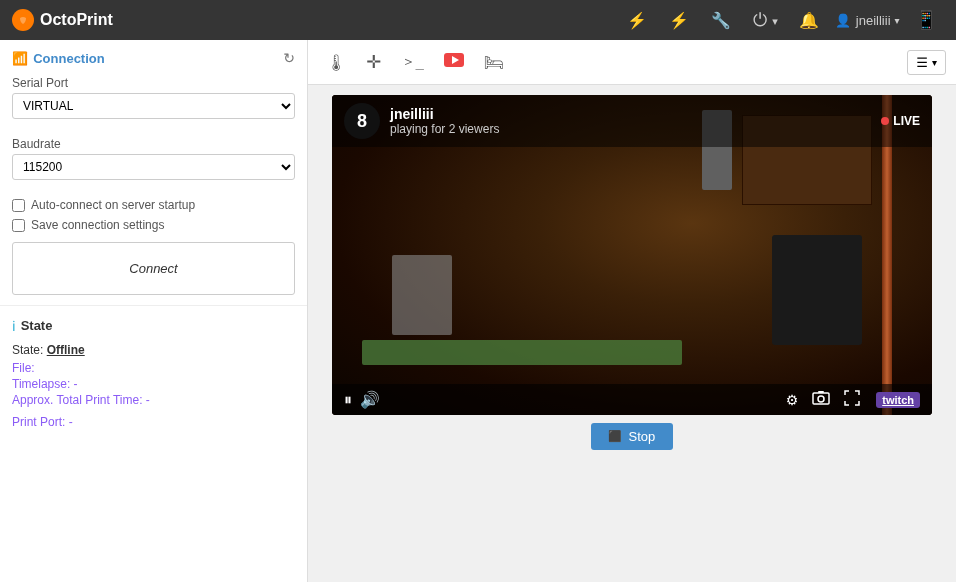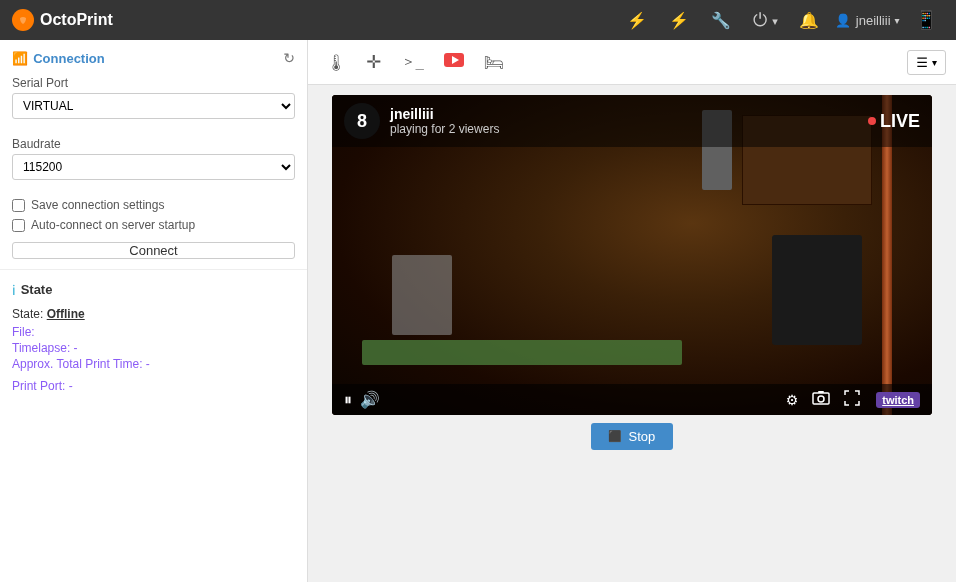--- a/index.html
+++ b/index.html
@@ -114,28 +114,29 @@
       align-items: center;
       gap: 6px;
       margin-bottom: 6px;
       font-size: 12px;
       color: #555;
     }
     .checkbox-group input { margin: 0; }
 
     .connect-btn {
       width: 100%;
-      padding: 0;
+      padding: 18px;
       background: #fff;
       border: 1px solid #ccc;
       border-radius: 3px;
       font-size: 13px;
       cursor: pointer;
       color: #333;
       margin-top: 4px;
+      font-style: italic;
     }
 
     
     .state-section {
       padding: 10px 12px;
     }
     .state-header {
       display: flex;
       align-items: center;
       gap: 5px;
@@ -244,21 +245,21 @@
       font-weight: bold;
     }
     .video-user-info { flex: 1; }
     .video-username { color: #fff; font-size: 14px; font-weight: bold; }
     .video-viewers { color: #ccc; font-size: 12px; }
     .live-badge {
       display: flex;
       align-items: center;
       gap: 4px;
       color: #fff;
-      font-size: 18px;
+      font-size: 12px;
       font-weight: bold;
     }
     .live-dot {
       width: 8px; height: 8px;
       background: #e44;
       border-radius: 50%;
     }
 
     .video-controls {
       position: absolute;
@@ -359,25 +360,25 @@
       <div class="form-group">
         <label class="form-label">Baudrate</label>
         <select class="form-select">
           <option>115200</option>
         </select>
       </div>
 
 
       <div class="checkbox-group">
         <input type="checkbox" style="">
-        <label>Save connection settings</label>
+        <label>Auto-connect on server startup</label>
       </div>
       <div class="checkbox-group">
         <input type="checkbox" style="">
-        <label>Auto-connect on server startup</label>
+        <label>Save connection settings</label>
       </div>
 
       <button class="connect-btn">Connect</button>
     </div>
 
     <div class="state-section">
       <div class="state-header">
         <span class="info-icon" style="color:#31b0d5;font-size:14px;">ℹ</span>
         <span class="state-title">State</span>
       </div>

